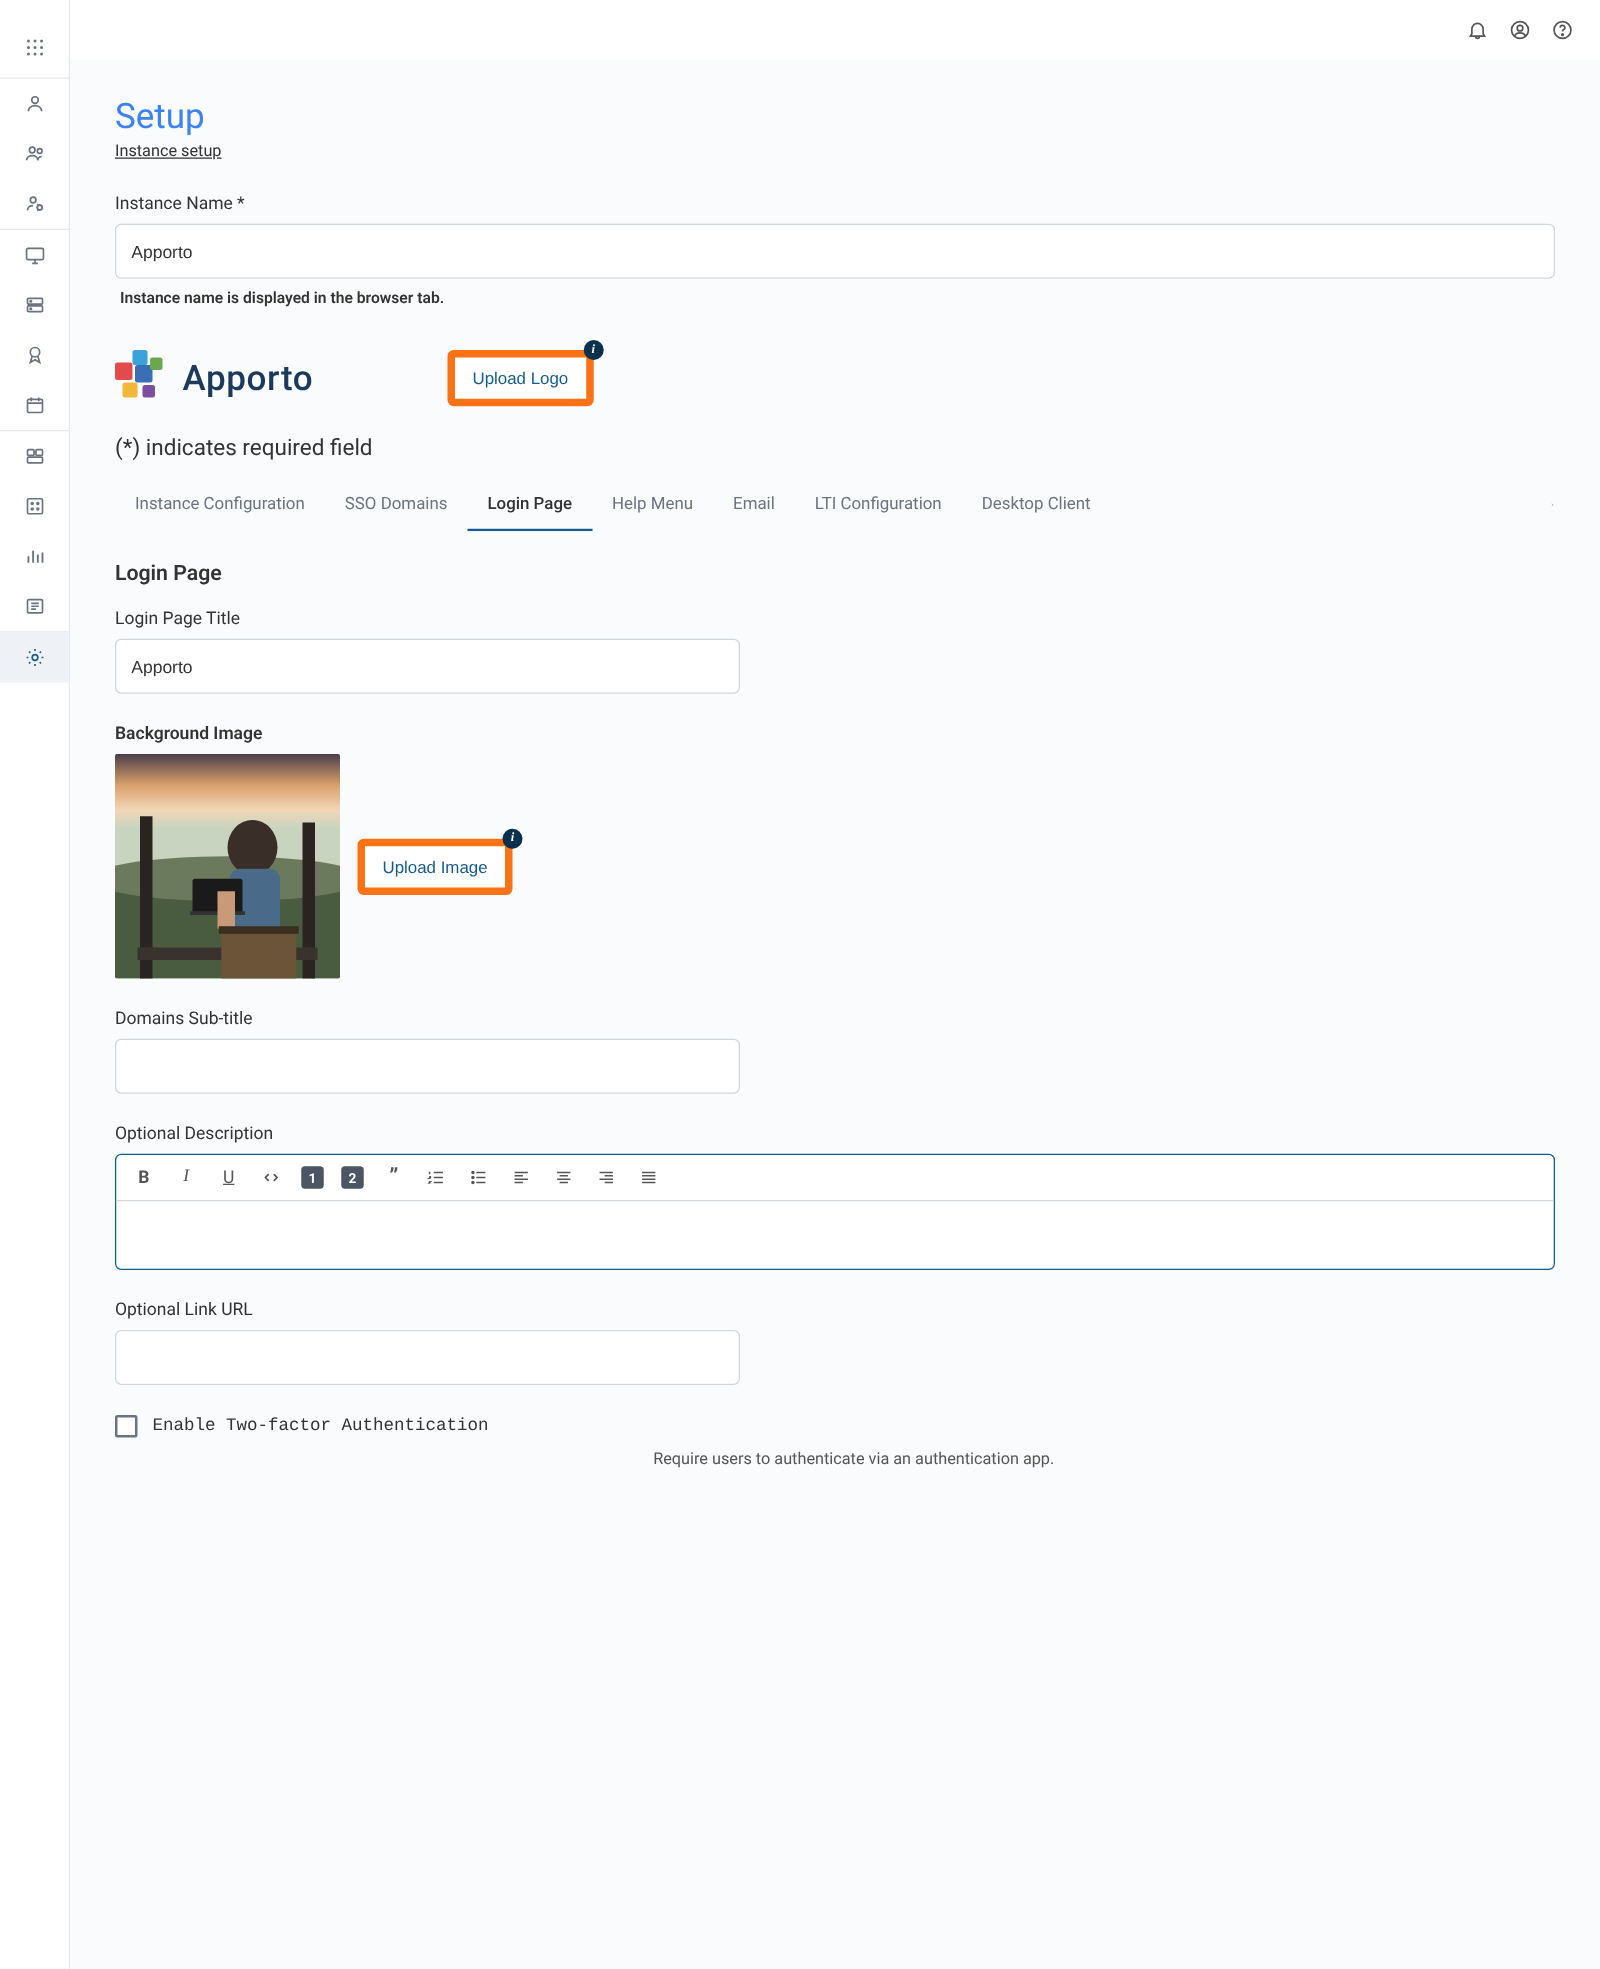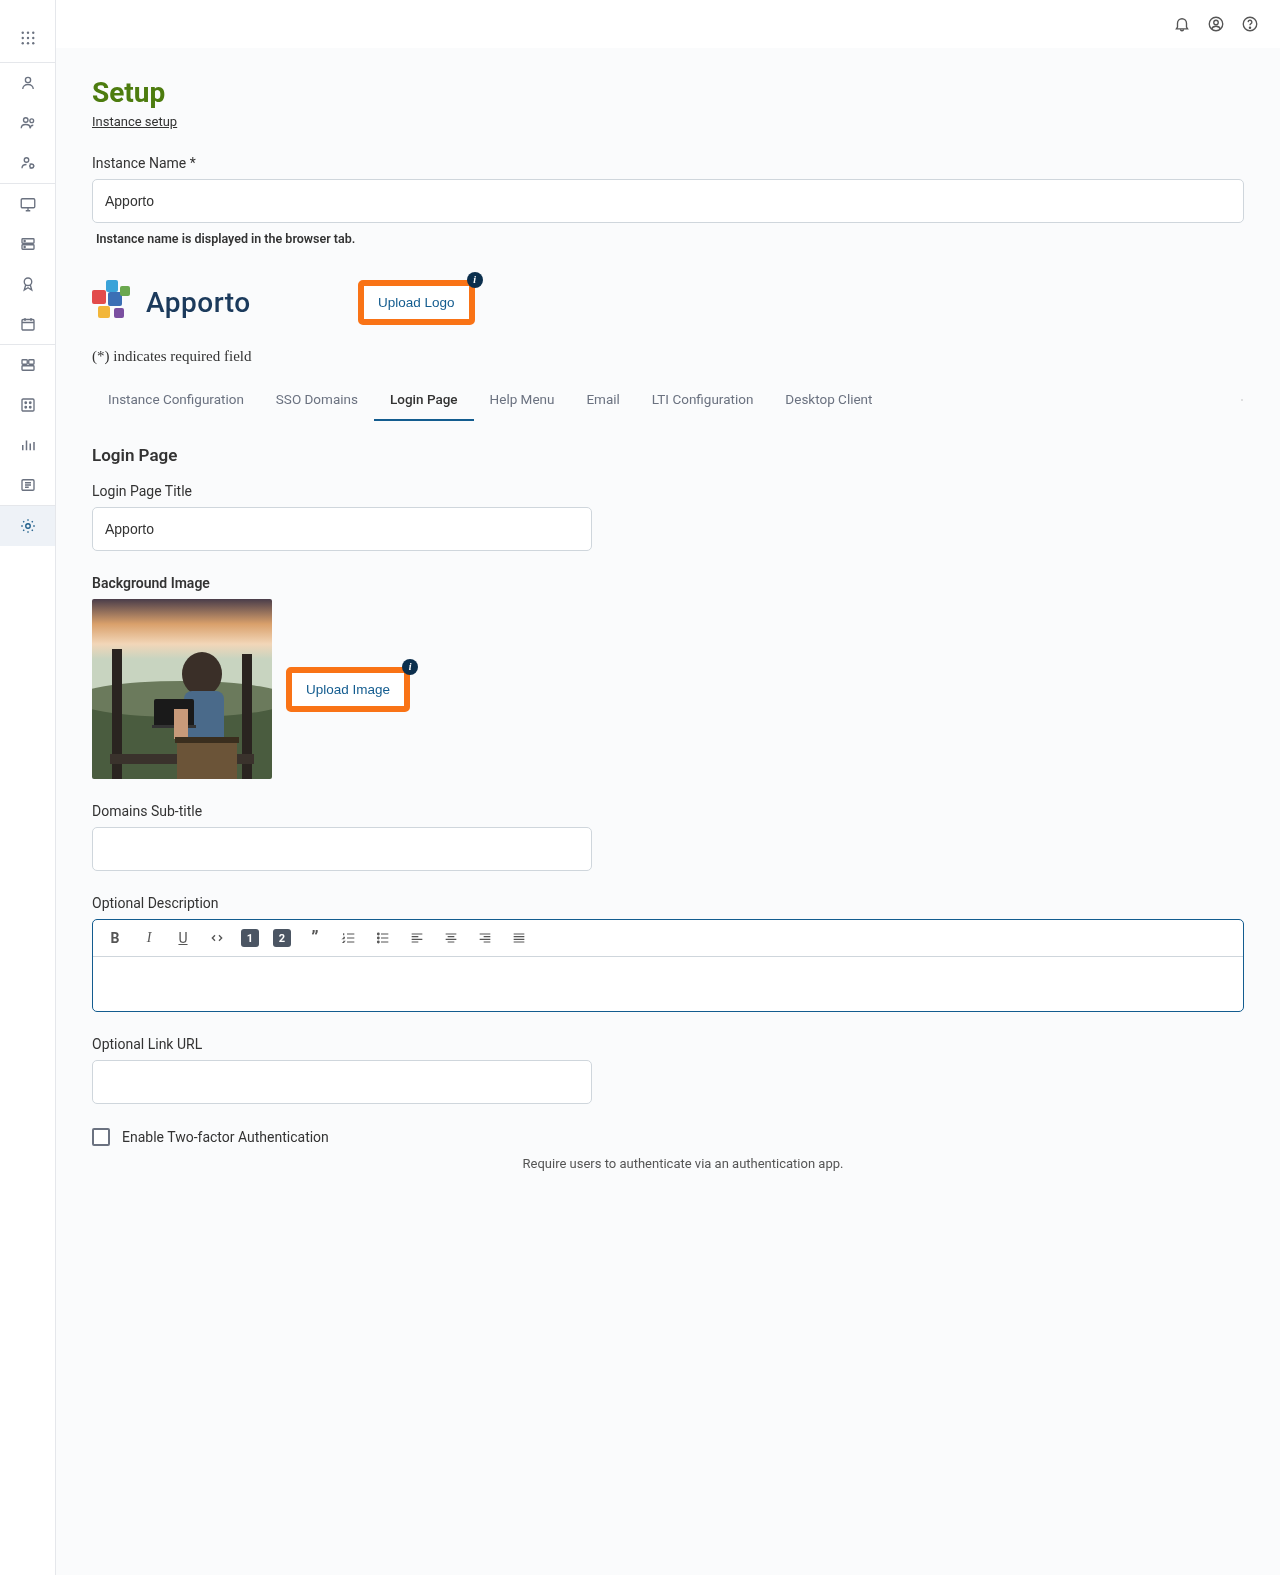--- a/index.html
+++ b/index.html
@@ -16,29 +16,29 @@
 .sidebar svg { width: 18px; height: 18px; }
 
 
 .main { flex: 1; display: flex; flex-direction: column; }
 .topbar { height: 48px; background: #fff; display: flex; align-items: center; justify-content: flex-end; padding: 0 18px; gap: 10px; color: #555; }
 .topbar .icon-btn { width: 24px; height: 24px; display: flex; align-items: center; justify-content: center; cursor: pointer; }
 .topbar svg { width: 18px; height: 18px; }
 
 
 .content { padding: 28px 36px 40px 36px; }
-h1 { font-size: 28px; font-weight: 700; color: #4d7c0f; margin-bottom: 4px; }
+h1 { font-size: 28px; font-weight: 400; color: #3b82f6; margin-bottom: 4px; }
 .instance-link { font-size: 13px; text-decoration: underline; color: #333; cursor: pointer; display: inline-block; margin-bottom: 26px; }
 
 .field-label { font-size: 14px; color: #333; margin-bottom: 8px; display: block; }
 .field-label.bold { font-weight: 600; }
 .text-input { width: 100%; height: 44px; border: 1px solid #cfd6dc; border-radius: 5px; padding: 0 12px; font-size: 14px; color: #333; background: #fff; }
 .text-input.narrow { max-width: 500px; }
 .helper { font-size: 12.5px; font-weight: 600; color: #333; margin-top: 8px; padding-left: 4px; }
-.required-note { font-size: 15px; color: #333; margin: 18px 0 14px 0; font-family: Liberation Serif, serif; }
+.required-note { font-size: 18px; color: #333; margin: 18px 0 14px 0; }
 
 
 .logo-row { display: flex; align-items: center; gap: 18px; margin-top: 28px; }
 .logo-box { width: 248px; height: 56px; display: flex; align-items: center; gap: 10px; }
 .logo-mark { width: 44px; height: 44px; position: relative; }
 .logo-mark span { position: absolute; border-radius: 2px; }
 .logo-text { font-size: 28px; font-weight: 500; color: #1b3a5c; letter-spacing: 0.5px; }
 .upload-btn-wrap { position: relative; }
 .upload-btn { border: 6px solid #f97316; color: #135c8f; background: #fff; border-radius: 5px; padding: 9px 14px; font-size: 13.5px; font-weight: 500; cursor: pointer; }
 .info-badge { position: absolute; top: -8px; right: -8px; width: 16px; height: 16px; border-radius: 50%; background: #0b2f4d; color: #fff; font-size: 10px; font-weight: 700; display: flex; align-items: center; justify-content: center; font-style: italic; font-family: Georgia, serif; }
@@ -62,21 +62,21 @@
 
 
 .rte { border: 1px solid #135c8f; border-radius: 5px; background: #fff; }
 .rte-toolbar { display: flex; align-items: center; gap: 14px; padding: 8px 12px; border-bottom: 1px solid #cfd6dc; color: #555; }
 .rte-tool { width: 20px; height: 20px; display: flex; align-items: center; justify-content: center; cursor: pointer; font-size: 14px; }
 .rte-tool.badge { background: #4b5563; color: #fff; border-radius: 3px; font-size: 11px; font-weight: 700; width: 18px; height: 18px; }
 .rte-body { min-height: 54px; padding: 10px 12px; outline: none; border-bottom-left-radius: 5px; border-bottom-right-radius: 5px; }
 .rte svg { width: 16px; height: 16px; }
 
 
-.check-row { display: flex; align-items: center; gap: 12px; margin-top: 8px; }
+.check-row { display: flex; align-items: center; gap: 12px; margin-top: 8px; font-family: Liberation Mono, monospace; }
 .checkbox { width: 18px; height: 18px; border: 2px solid #6b7280; border-radius: 2px; cursor: pointer; background: #fff; }
 .check-help { font-size: 13px; color: #555; margin-top: 10px; padding-left: 30px; text-align: center; }
 
 
 .save-row { display: flex; justify-content: flex-end; margin-top: 24px; }
 .save-btn { background: #e3e6e9; color: #555; border: none; border-radius: 5px; padding: 10px 18px; font-size: 13.5px; cursor: pointer; }
 </style>
 </head>
 <body>
 

